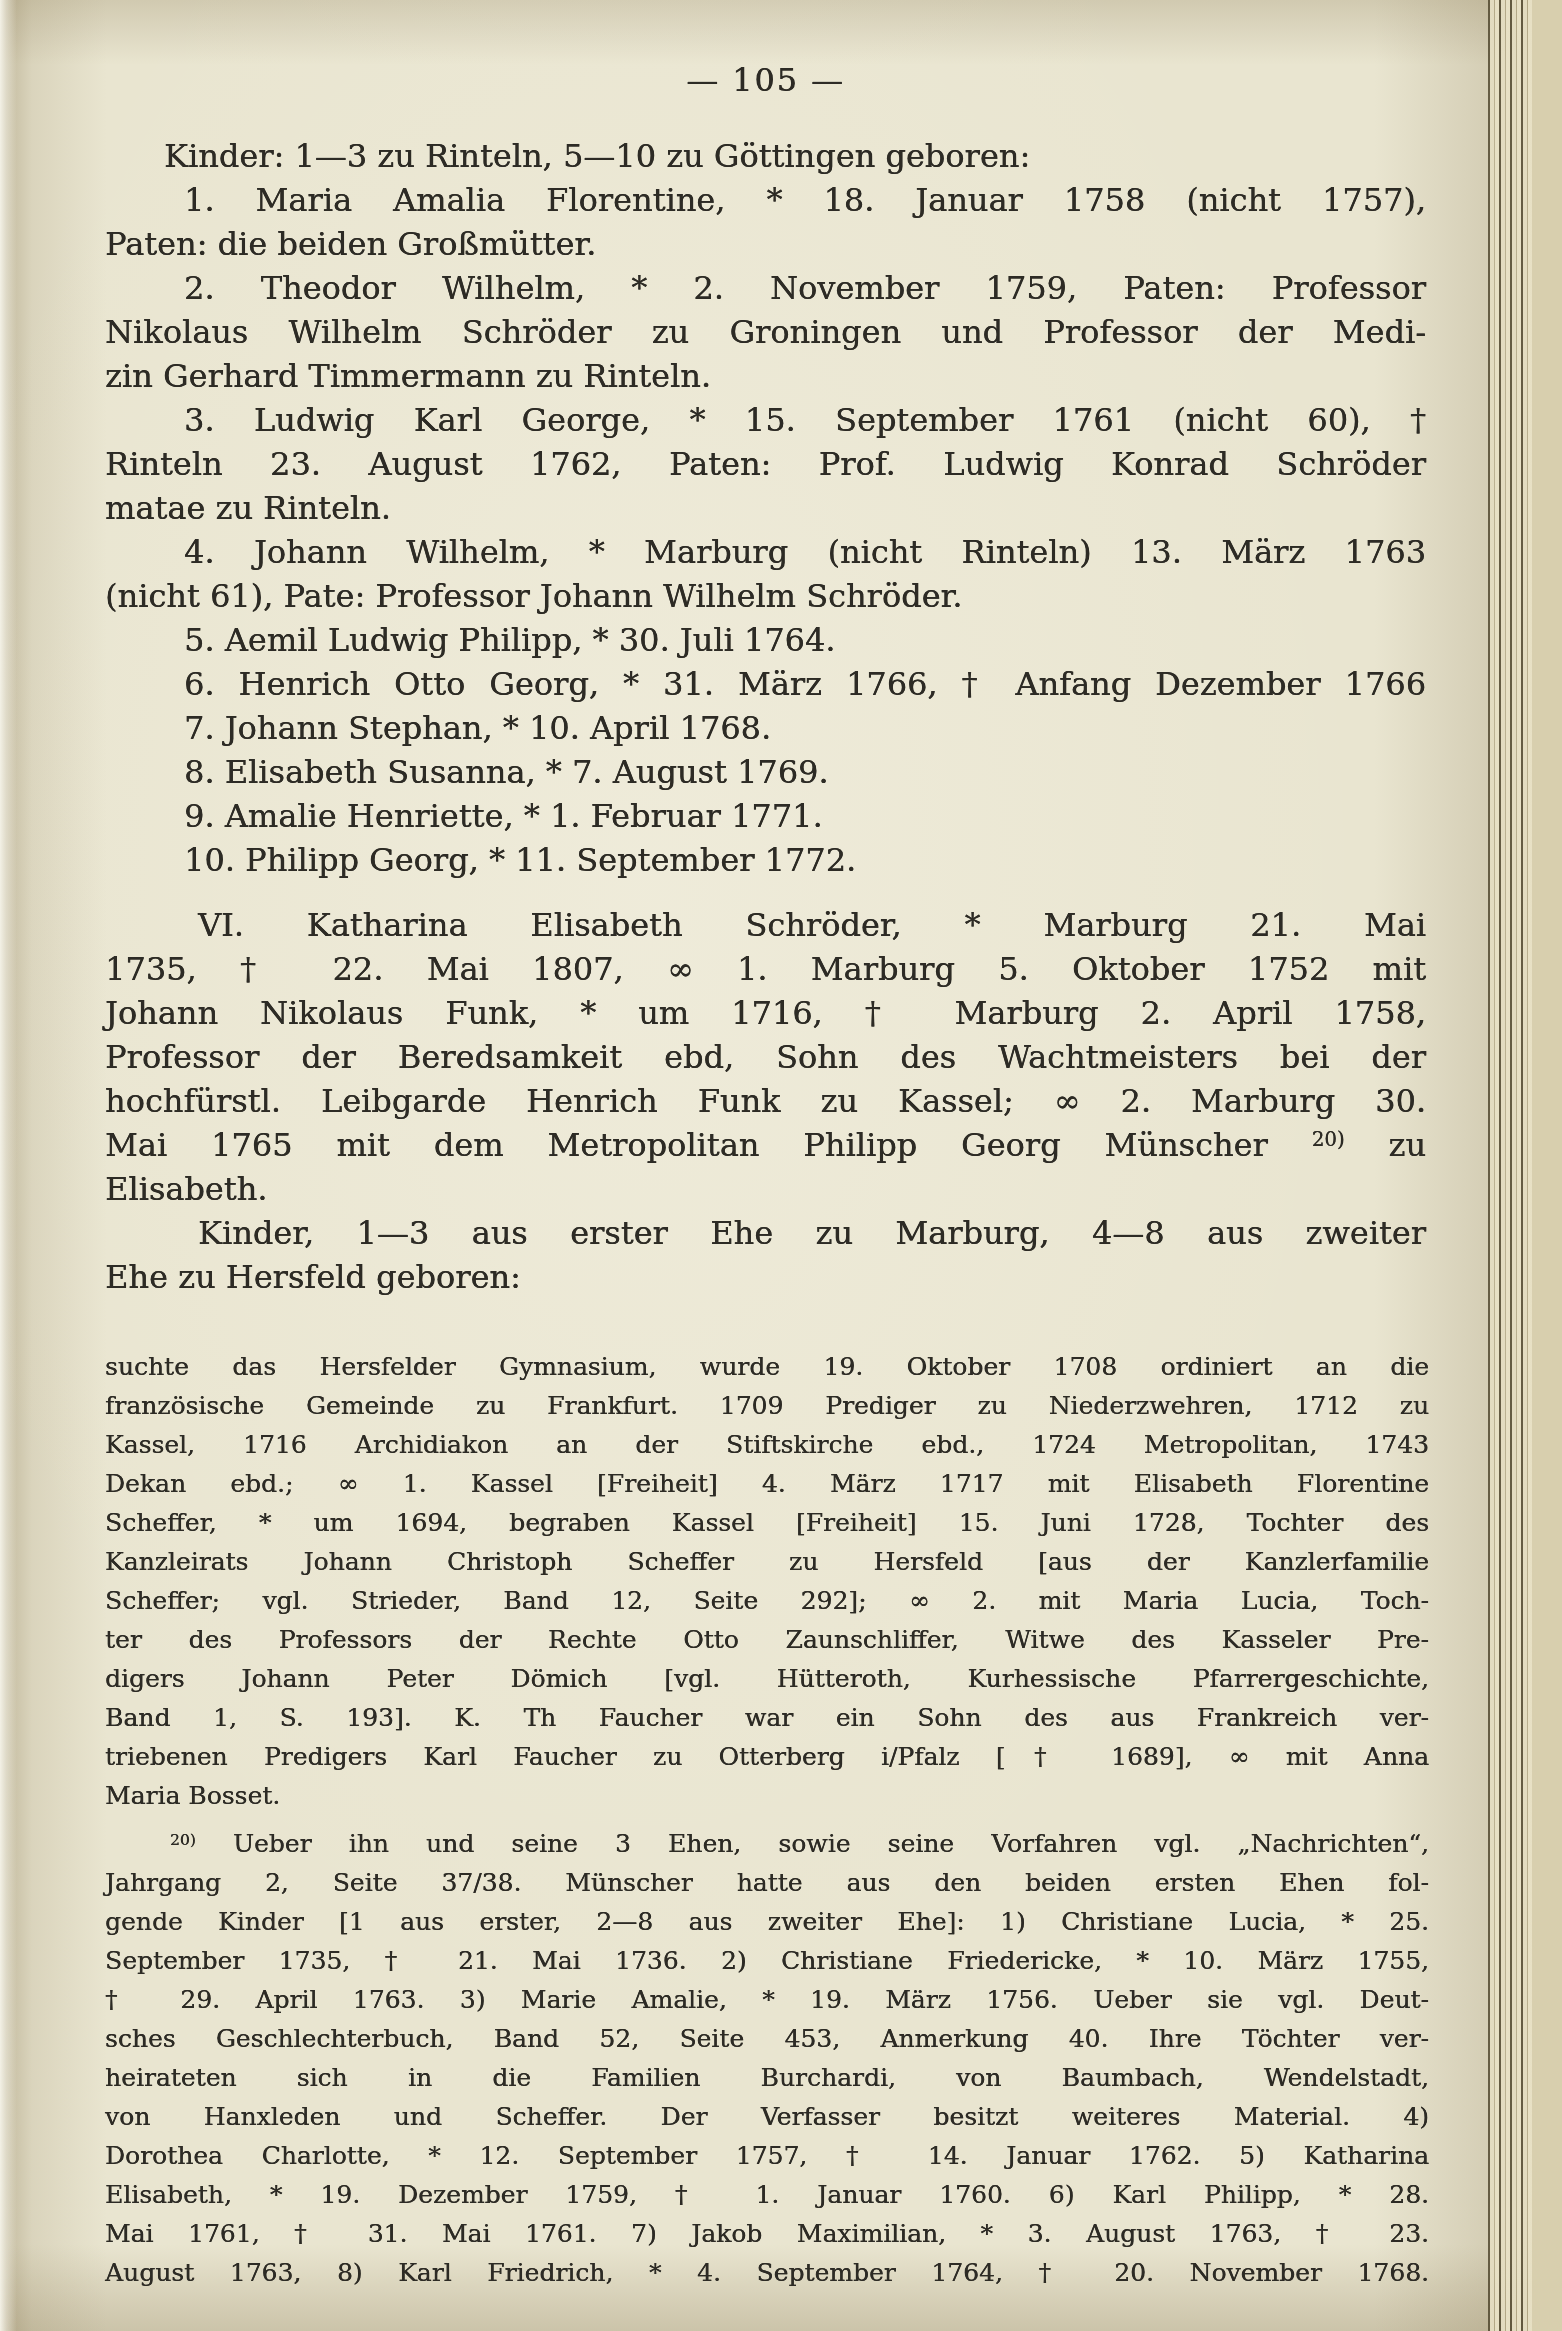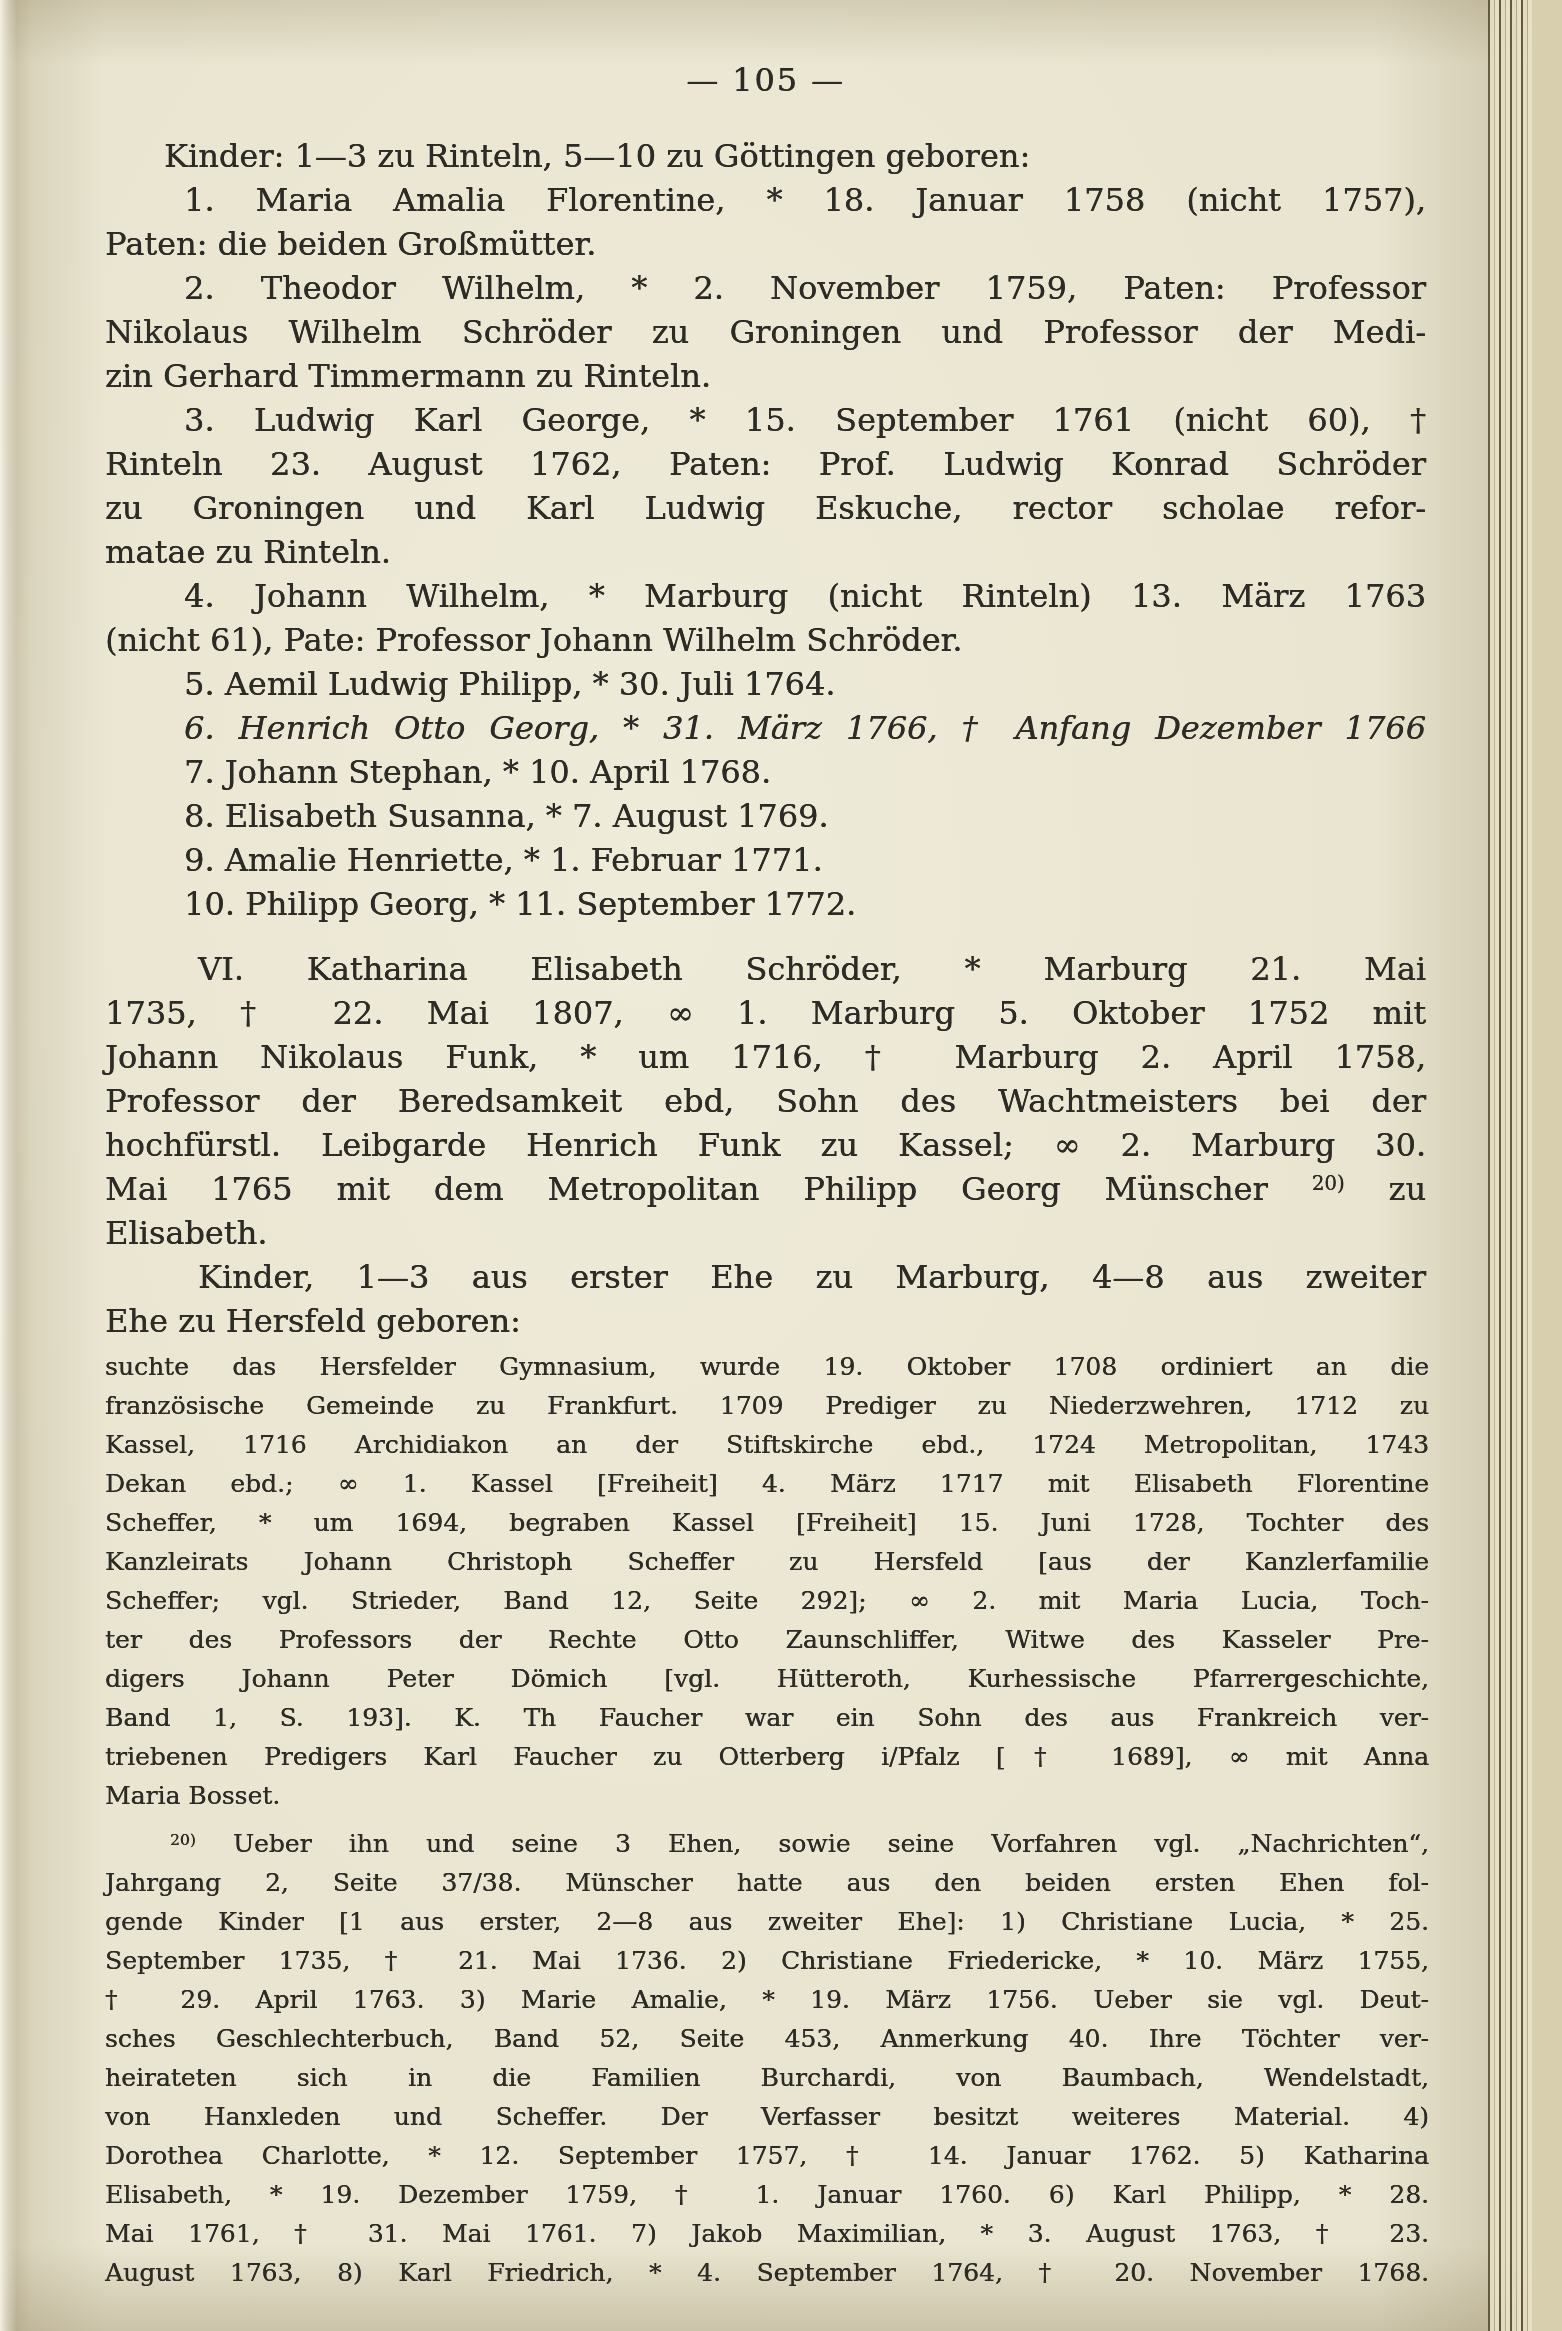--- a/index.html
+++ b/index.html
@@ -103,26 +103,25 @@
   <div class="page-number">— 105 —</div>
   <div class="main-text">
       <div class="line last" style="text-indent: 59px;"><span>Kinder: 1—3 zu Rinteln, 5—10 zu Göttingen geboren:</span></div>
       <div class="line" style="text-indent: 79px;"><span>1. Maria Amalia Florentine, * 18. Januar 1758 (nicht 1757),</span></div>
       <div class="line last"><span>Paten: die beiden Großmütter.</span></div>
       <div class="line" style="text-indent: 79px;"><span>2. Theodor Wilhelm, * 2. November 1759, Paten: Professor</span></div>
       <div class="line"><span>Nikolaus Wilhelm Schröder zu Groningen und Professor der Medi-</span></div>
       <div class="line last"><span>zin Gerhard Timmermann zu Rinteln.</span></div>
       <div class="line" style="text-indent: 79px;"><span>3. Ludwig Karl George, * 15. September 1761 (nicht 60), †</span></div>
       <div class="line"><span>Rinteln 23. August 1762, Paten: Prof. Ludwig Konrad Schröder</span></div>
-      <div class="line"><span>zu Groningen und Karl Ludwig Eskuche, rector scholae refor-</span></div>
       <div class="line last"><span>matae zu Rinteln.</span></div>
       <div class="line" style="text-indent: 79px;"><span>4. Johann Wilhelm, * Marburg (nicht Rinteln) 13. März 1763</span></div>
       <div class="line last"><span>(nicht 61), Pate: Professor Johann Wilhelm Schröder.</span></div>
       <div class="line last" style="text-indent: 79px;"><span>5. Aemil Ludwig Philipp, * 30. Juli 1764.</span></div>
-      <div class="line" style="text-indent: 79px; font-style: italic;"><span>6. Henrich Otto Georg, * 31. März 1766, † Anfang Dezember 1766</span></div>
+      <div class="line" style="text-indent: 79px;"><span>6. Henrich Otto Georg, * 31. März 1766, † Anfang Dezember 1766</span></div>
       <div class="line last" style="text-indent: 79px;"><span>7. Johann Stephan, * 10. April 1768.</span></div>
       <div class="line last" style="text-indent: 79px;"><span>8. Elisabeth Susanna, * 7. August 1769.</span></div>
       <div class="line last" style="text-indent: 79px;"><span>9. Amalie Henriette, * 1. Februar 1771.</span></div>
       <div class="line last" style="text-indent: 79px;"><span>10. Philipp Georg, * 11. September 1772.</span></div>
       <div class="line gap" style="text-indent: 93px;"><span>VI. Katharina Elisabeth Schröder, * Marburg 21. Mai</span></div>
       <div class="line"><span>1735, † 22. Mai 1807, ∞ 1. Marburg 5. Oktober 1752 mit</span></div>
       <div class="line"><span>Johann Nikolaus Funk, * um 1716, † Marburg 2. April 1758,</span></div>
       <div class="line"><span>Professor der Beredsamkeit ebd, Sohn des Wachtmeisters bei der</span></div>
       <div class="line"><span>hochfürstl. Leibgarde Henrich Funk zu Kassel; ∞ 2. Marburg 30.</span></div>
       <div class="line"><span>Mai 1765 mit dem Metropolitan Philipp Georg Münscher </span><sup>20)</sup><span> zu</span></div>

